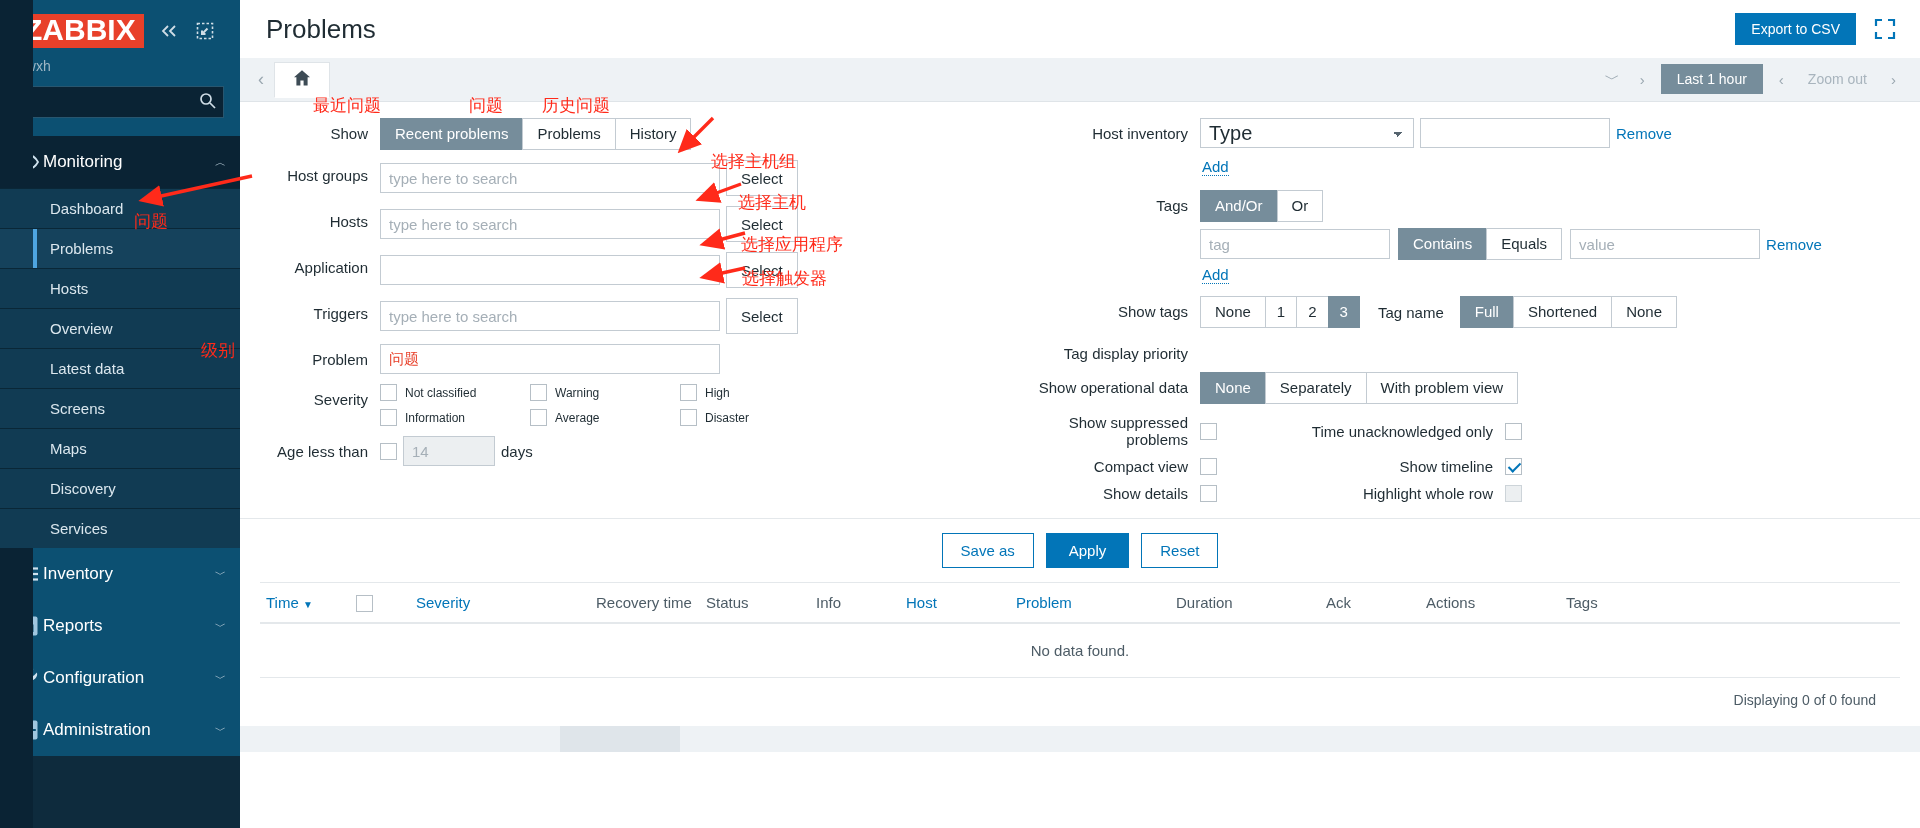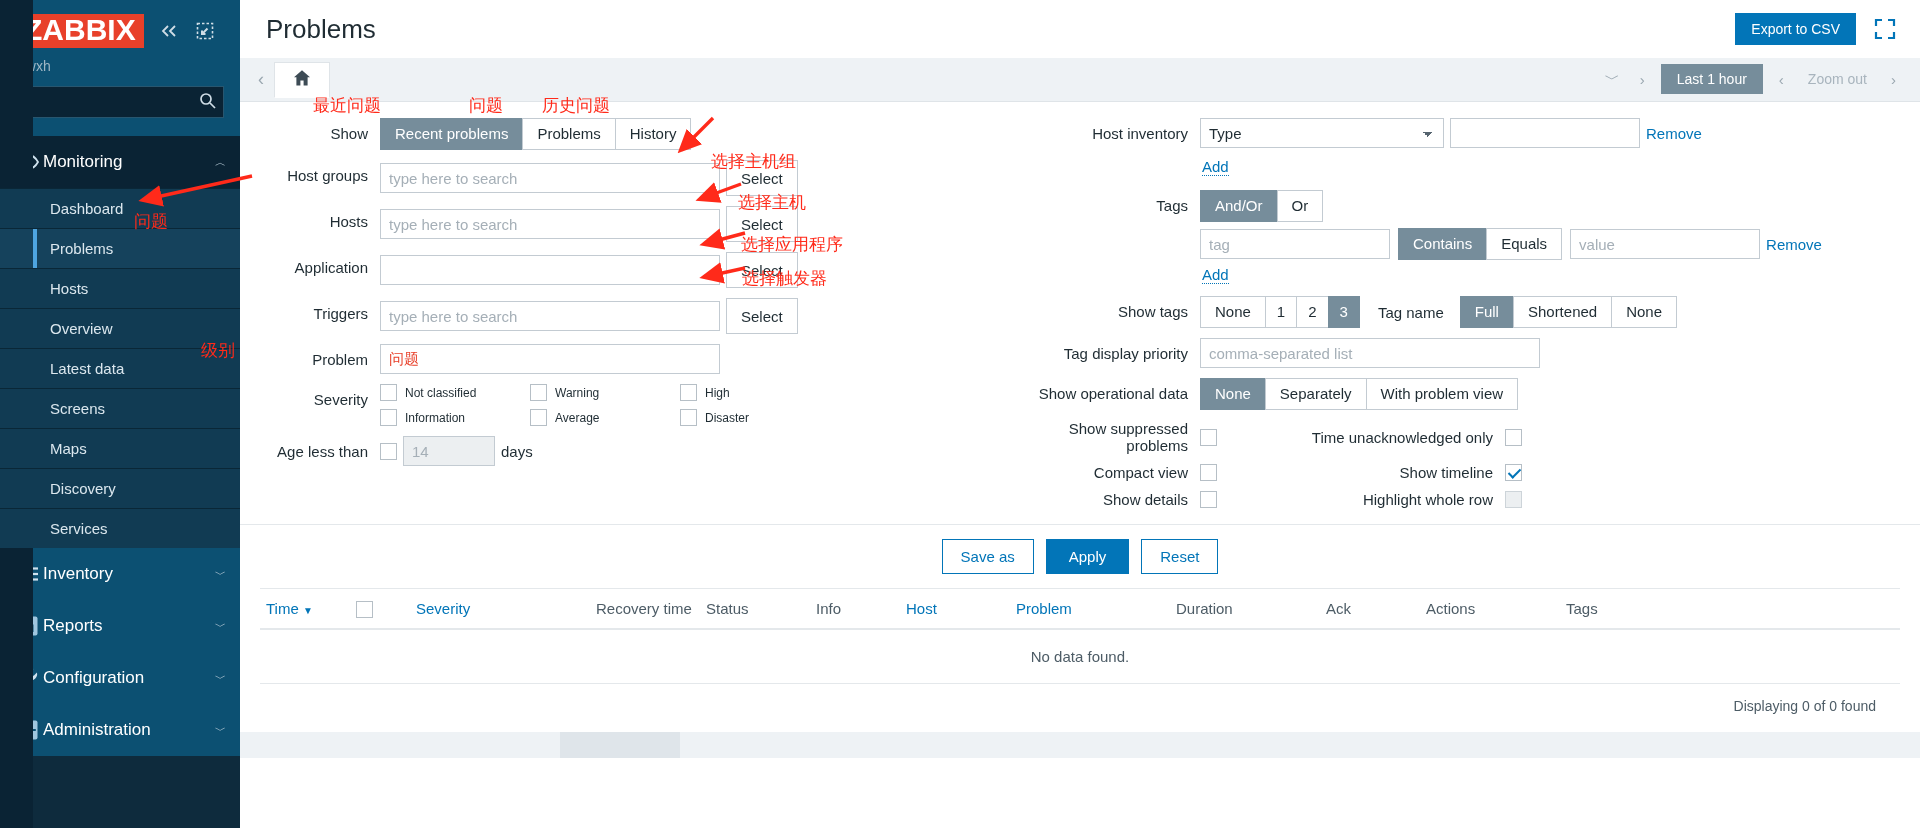--- a/index.html
+++ b/index.html
@@ -172,22 +172,22 @@
   .cbx.muted { background: #eceff1; border-color: #cdd4d9; }
 
   .sev-grid { display: grid; grid-template-columns: 150px 150px 150px; row-gap: 8px; }
   .sev-item { display: flex; align-items: center; gap: 8px; font-size: 12px; color: #1f2c33; }
 
   .link { color: #0275b8; cursor: pointer; border-bottom: 1px dotted #0275b8; text-decoration: none; font-size: 15px;}
   .link-plain { color: #0275b8; cursor: pointer; text-decoration: none; font-size: 15px; }
 
   .sel {
     height: 30px; border: 1px solid #c3cbd2; background: #fff;
-    font-size: 15px; color: #1f2c33; padding: 0 26px 0 8px;
-    width: 244px; cursor: pointer;
+    font-size: 20px; color: #1f2c33; padding: 0 26px 0 8px;
+    width: 214px; cursor: pointer;
     font-family: "Liberation Sans", sans-serif;
     appearance: none; -webkit-appearance: none;
     background-image:
       linear-gradient(45deg, transparent 50%, #56646f 50%),
       linear-gradient(135deg, #56646f 50%, transparent 50%);
     background-position: calc(100% - 15px) 13px, calc(100% - 10px) 13px;
     background-size: 5px 5px, 5px 5px;
     background-repeat: no-repeat;
   }
 
@@ -564,23 +564,20 @@
             <div class="seg">
               <button class="seg-btn on">Full</button>
               <button class="seg-btn">Shortened</button>
               <button class="seg-btn">None</button>
             </div>
           </div>
         </div>
 
         <div class="frow">
           <div class="flabel wide">Tag display priority</div>
-          <div class="fctl">
-            <input class="txtbox" style="width: 340px;" type="text" placeholder="comma-separated list">
-          </div>
         </div>
 
         <div class="frow">
           <div class="flabel wide">Show operational data</div>
           <div class="fctl">
             <div class="seg">
               <button class="seg-btn on">None</button>
               <button class="seg-btn">Separately</button>
               <button class="seg-btn">With problem view</button>
             </div>

